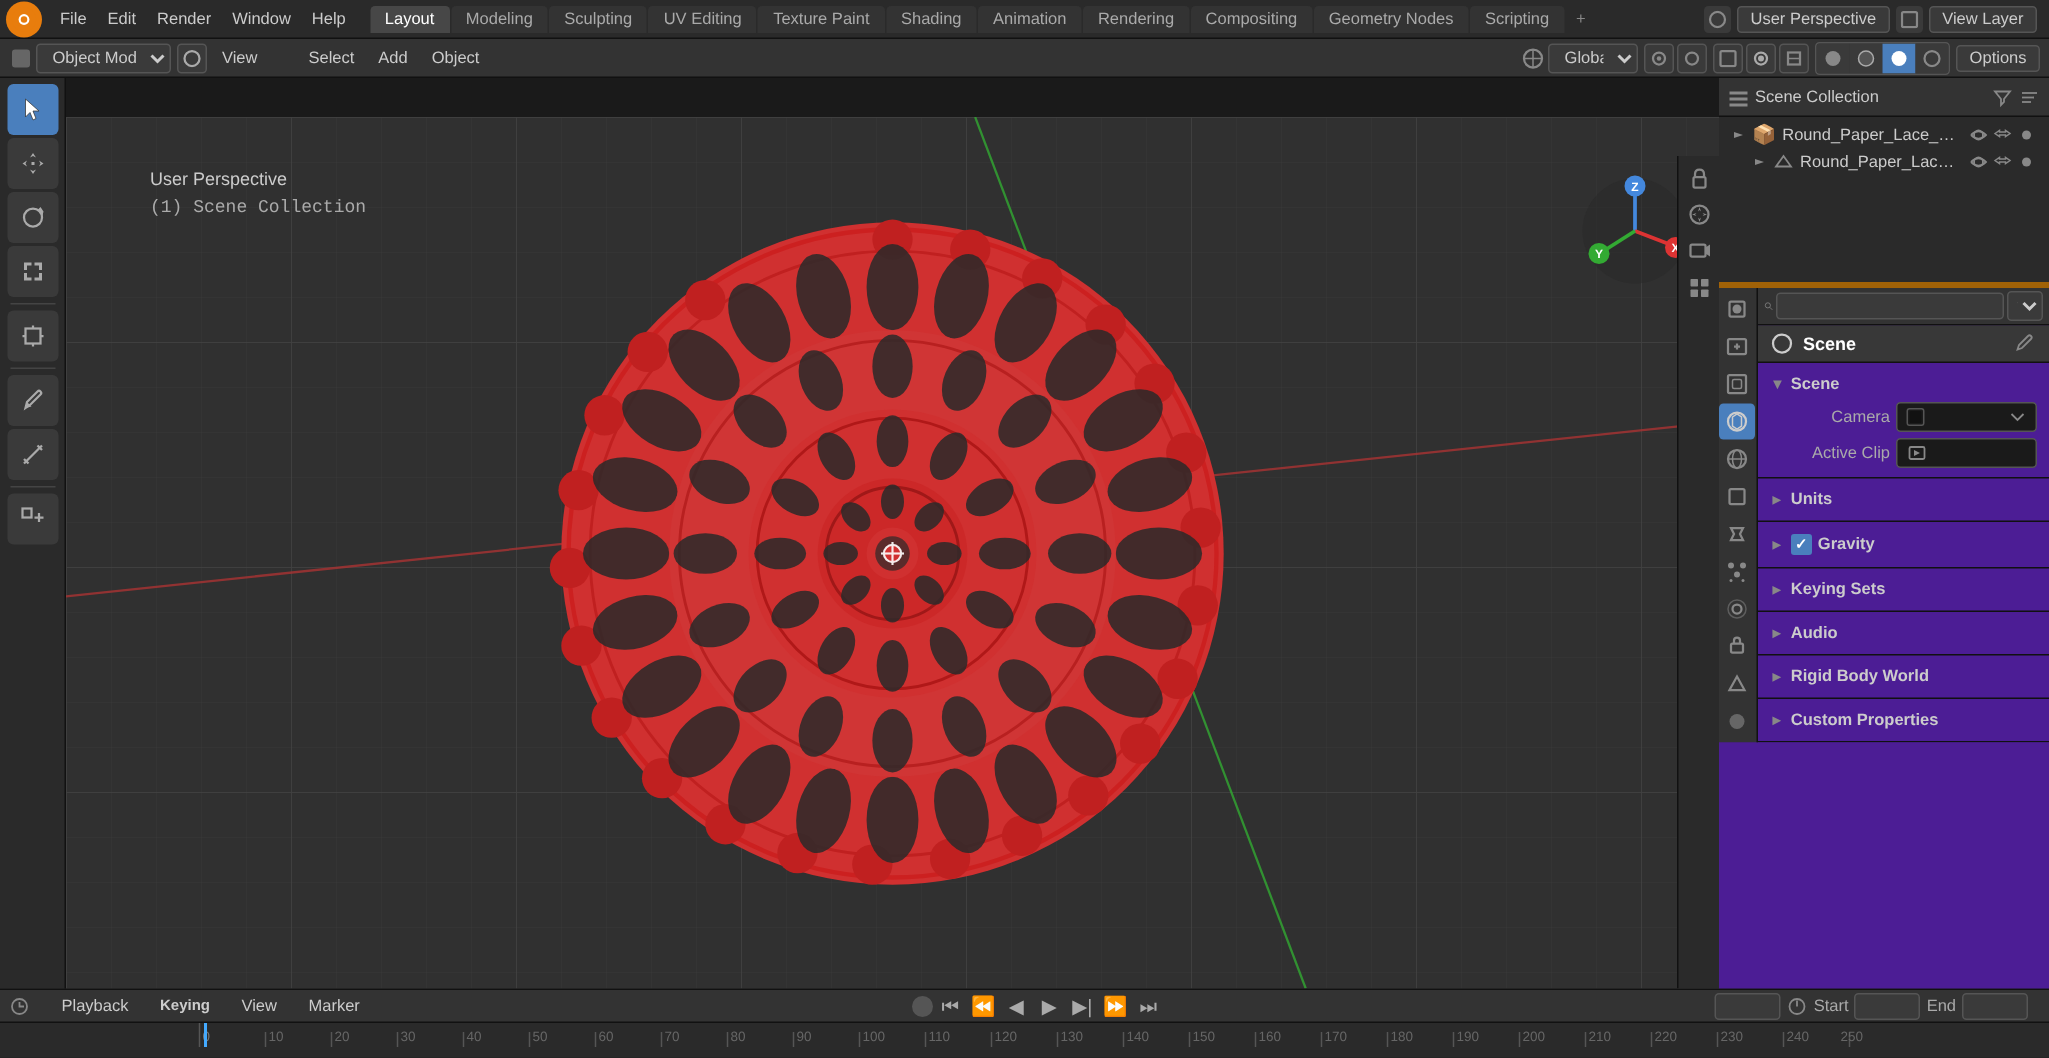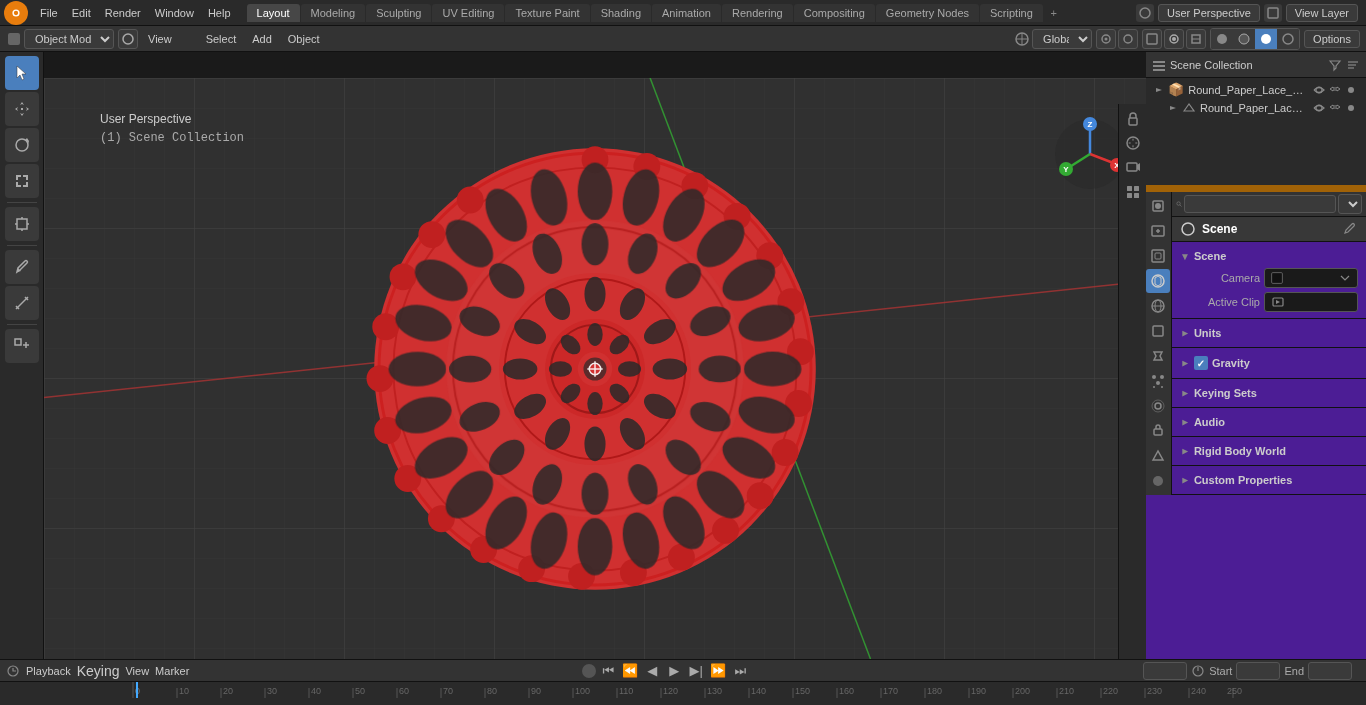--- a/index.html
+++ b/index.html
@@ -250,21 +250,21 @@
 
     
     #right-column {
       width: 220px;
       display: flex;
       flex-direction: column;
     }
     #outliner-section {
       height: 140px;
       background: #2a2a2a;
-      border-bottom: 7px solid #a16207;
+      border-bottom: 4px solid #a16207;
       overflow: hidden;
     }
     #properties-section {
       flex: 1;
       background: #4c1d95;
       overflow-y: auto;
     }
 
     
     .props-section {
@@ -328,21 +328,21 @@
       border-top: 1px solid #111;
       display: flex;
       flex-direction: column;
     }
     #timeline-header {
       height: 22px;
       background: #333;
       display: flex;
       align-items: center;
       padding: 0 6px;
-      gap: 6px;
+      gap: 21px;
       border-bottom: 1px solid #111;
     }
     .tl-btn {
       width: 20px;
       height: 20px;
       display: flex;
       align-items: center;
       justify-content: center;
       cursor: pointer;
       color: #aaa;
@@ -1089,21 +1089,21 @@
   </div>
 </div>
 
 <div id="timeline">
   <div id="timeline-header">
     <svg width="14" height="14" viewBox="0 0 14 14">
         <circle cx="7" cy="7" r="5" fill="none" stroke="#888" stroke-width="1.2"></circle>
         <path d="M7 4 L7 7 L10 7" fill="none" stroke="#888" stroke-width="1.2"></path>
       </svg>
     <span style="font-size:11px;color:#ccc;cursor:pointer;">Playback</span>
-    <span style="font-size:14px;color:#ccc;cursor:pointer;">Keying</span>
+    <span style="font-size:10px;color:#ccc;cursor:pointer;font-weight:bold;">Keying</span>
     <span style="font-size:11px;color:#ccc;cursor:pointer;">View</span>
     <span style="font-size:11px;color:#ccc;cursor:pointer;">Marker</span>
     <div style="flex:1;"></div>
 
     <div style="display:flex;align-items:center;gap:2px;">
       <div class="tl-circle"></div>
       <div class="tl-btn">⏮</div>
       <div class="tl-btn">⏪</div>
       <div class="tl-btn">◀</div>
       <div class="tl-btn">▶</div>

